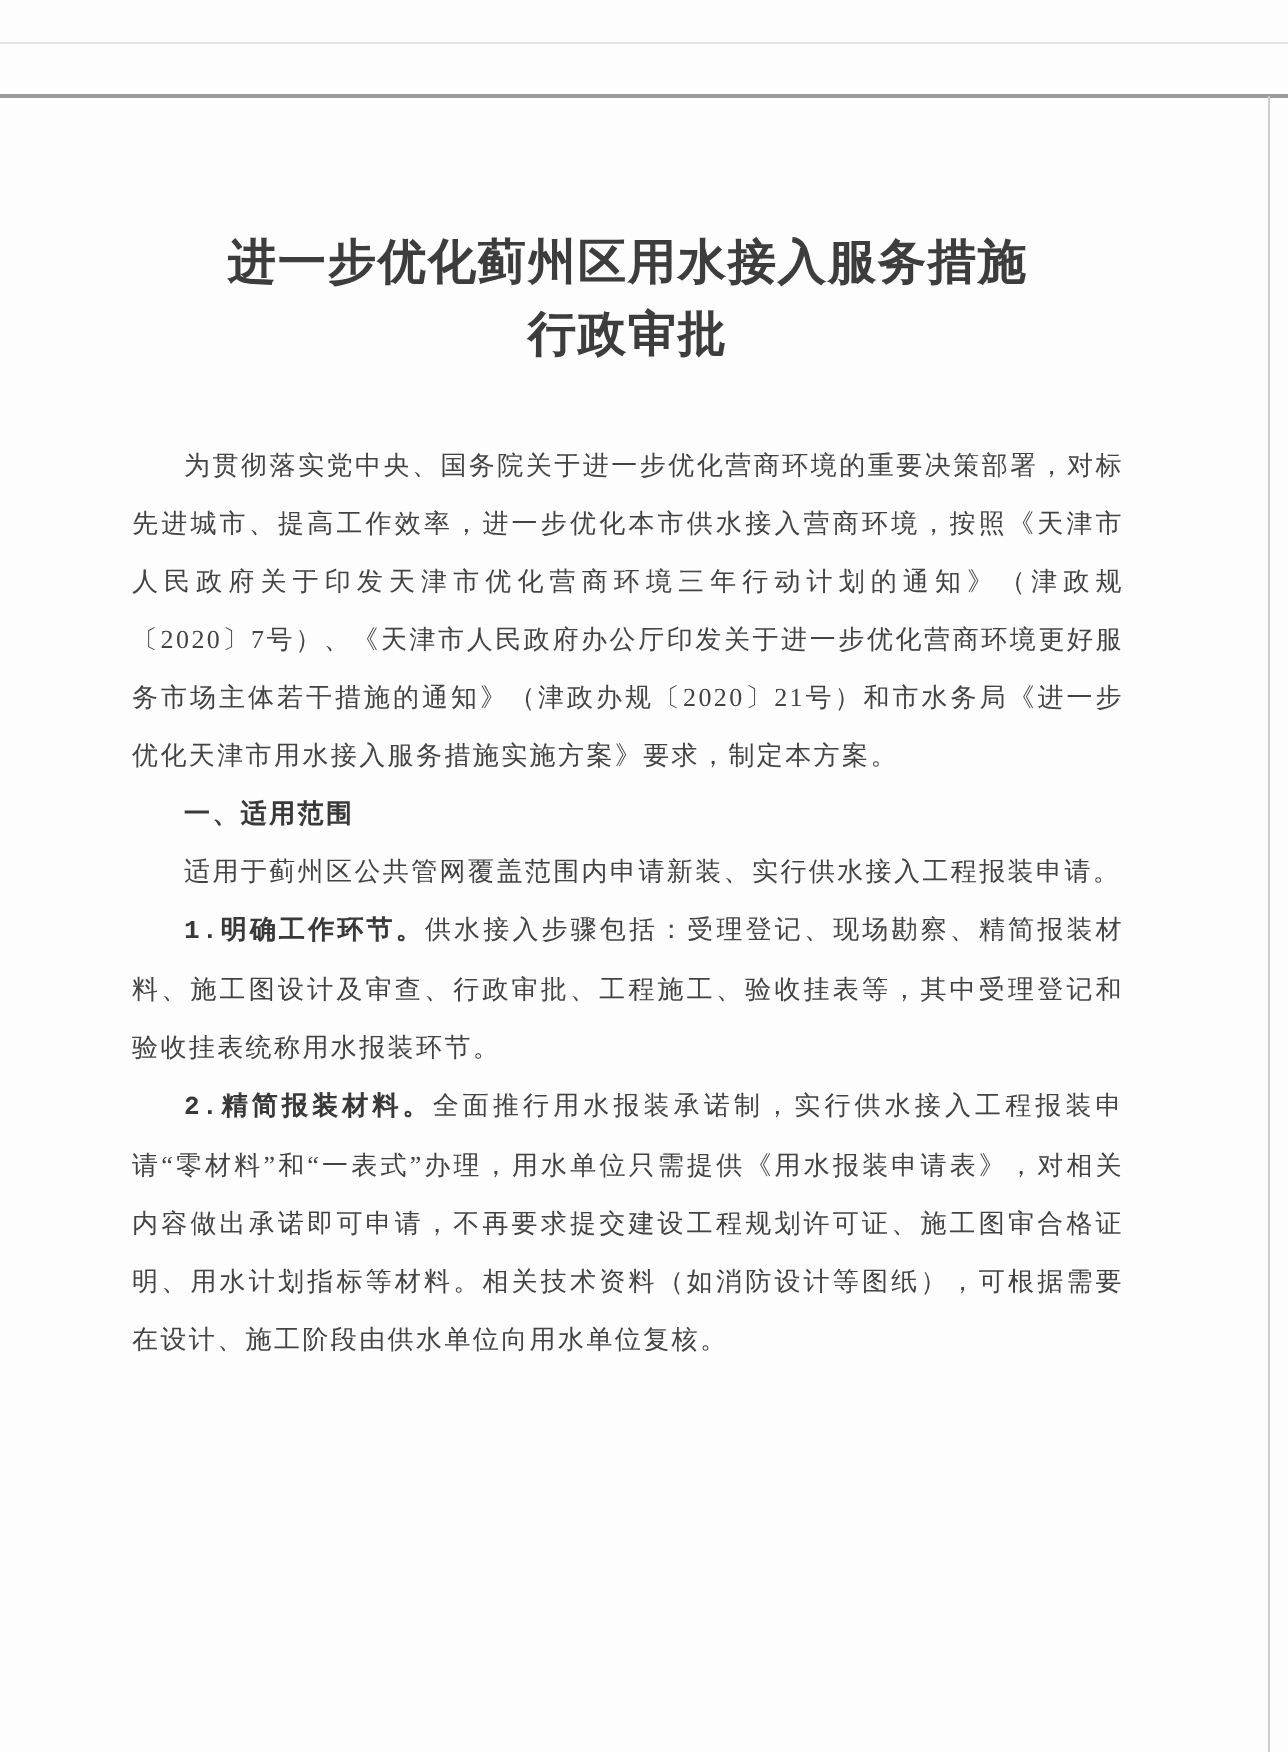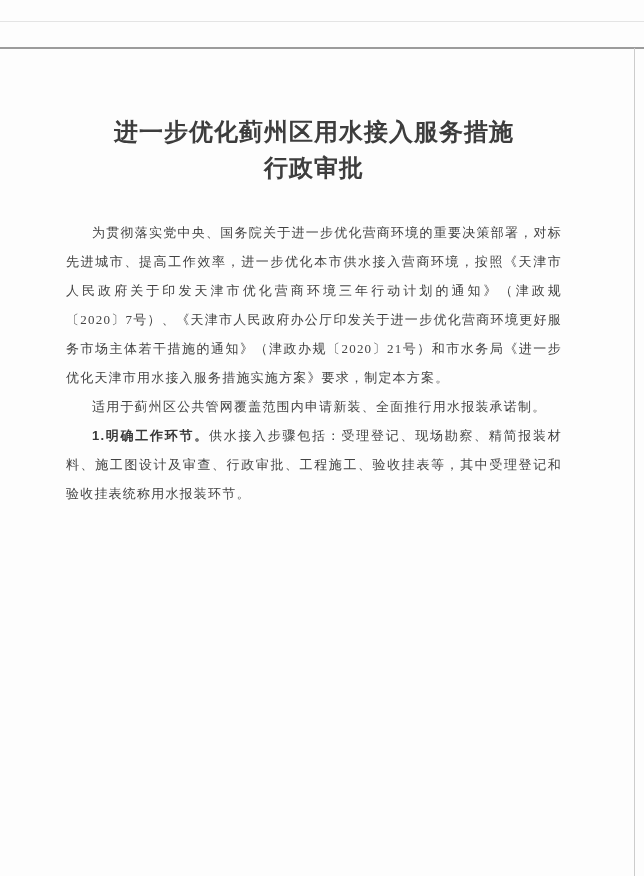--- a/index.html
+++ b/index.html
@@ -66,37 +66,39 @@
     text-indent: 2em;
     text-align: justify;
   }
   .para.heading {
     font-family: "Liberation Sans", sans-serif;
     font-weight: bold;
     color: #393939;
     text-align: left;
   }
   .para .lead {
-    font-family: Liberation Sans, sans-serif;
+    font-family: Liberation Mono, monospace;
     font-weight: bold;
     color: #393939;
   }
 </style>
 </head>
 <body>
 
 <div class="page">
   <div class="scan-line-faint"></div>
   <div class="scan-line-dark"></div>
   <div class="scan-line-right"></div>
 
   <div class="content">
     <h1 class="doc-title">
       <span>进一步优化蓟州区用水接入服务措施</span><br>
       <span>行政审批</span>
     </h1>
     <div id="doc-body">
         <p class="para"><span>为贯彻落实党中央、国务院关于进一步优化营商环境的重要决策部署，对标先进城市、提高工作效率，进一步优化本市供水接入营商环境，按照《天津市人民政府关于印发天津市优化营商环境三年行动计划的通知》（津政规〔2020〕7号）、《天津市人民政府办公厅印发关于进一步优化营商环境更好服务市场主体若干措施的通知》（津政办规〔2020〕21号）和市水务局《进一步优化天津市用水接入服务措施实施方案》要求，制定本方案。</span></p>
-        <p class="para"><span>适用于蓟州区公共管网覆盖范围内申请新装、全面推行用水报装承诺制。</span></p>
+        <p class="para heading"><span>一、适用范围</span></p>
+        <p class="para"><span>适用于蓟州区公共管网覆盖范围内申请新装、实行供水接入工程报装申请。</span></p>
         <p class="para"><strong class="lead">1.明确工作环节。</strong><span>供水接入步骤包括：受理登记、现场勘察、精简报装材料、施工图设计及审查、行政审批、工程施工、验收挂表等，其中受理登记和验收挂表统称用水报装环节。</span></p>
+        <p class="para"><strong class="lead">2.精简报装材料。</strong><span>全面推行用水报装承诺制，实行供水接入工程报装申请“零材料”和“一表式”办理，用水单位只需提供《用水报装申请表》，对相关内容做出承诺即可申请，不再要求提交建设工程规划许可证、施工图审合格证明、用水计划指标等材料。相关技术资料（如消防设计等图纸），可根据需要在设计、施工阶段由供水单位向用水单位复核。</span></p>
       </div>
   </div>
 </div>
 
 </body></html>

